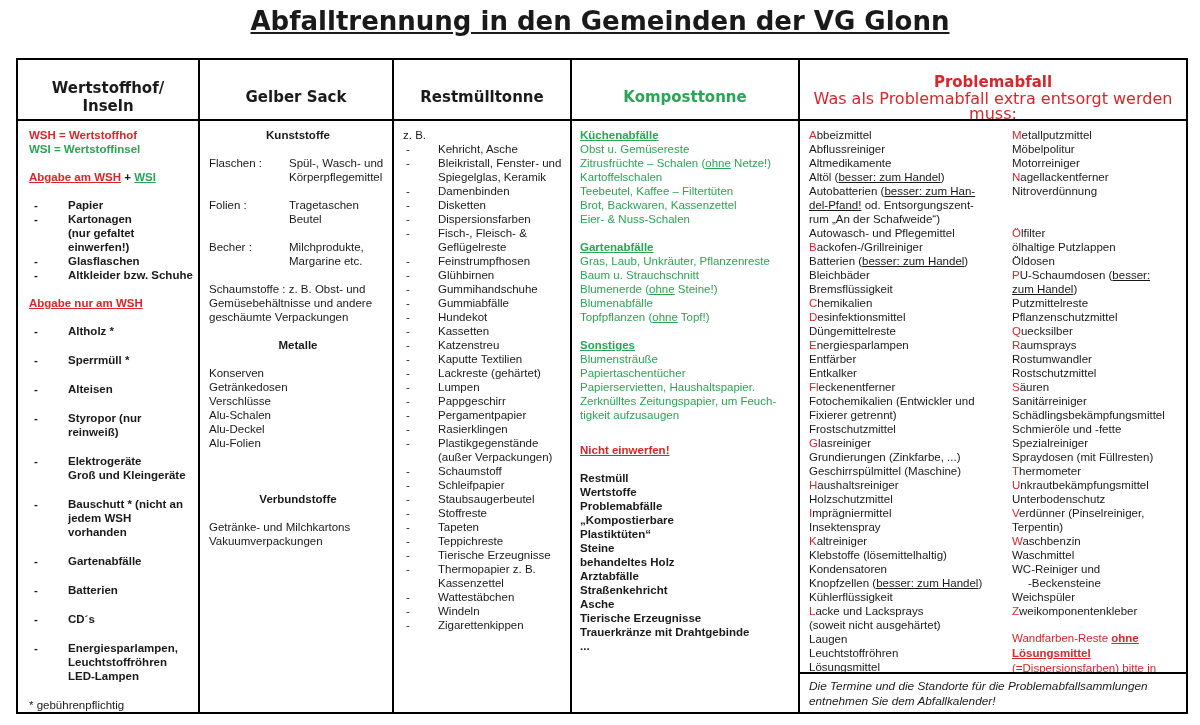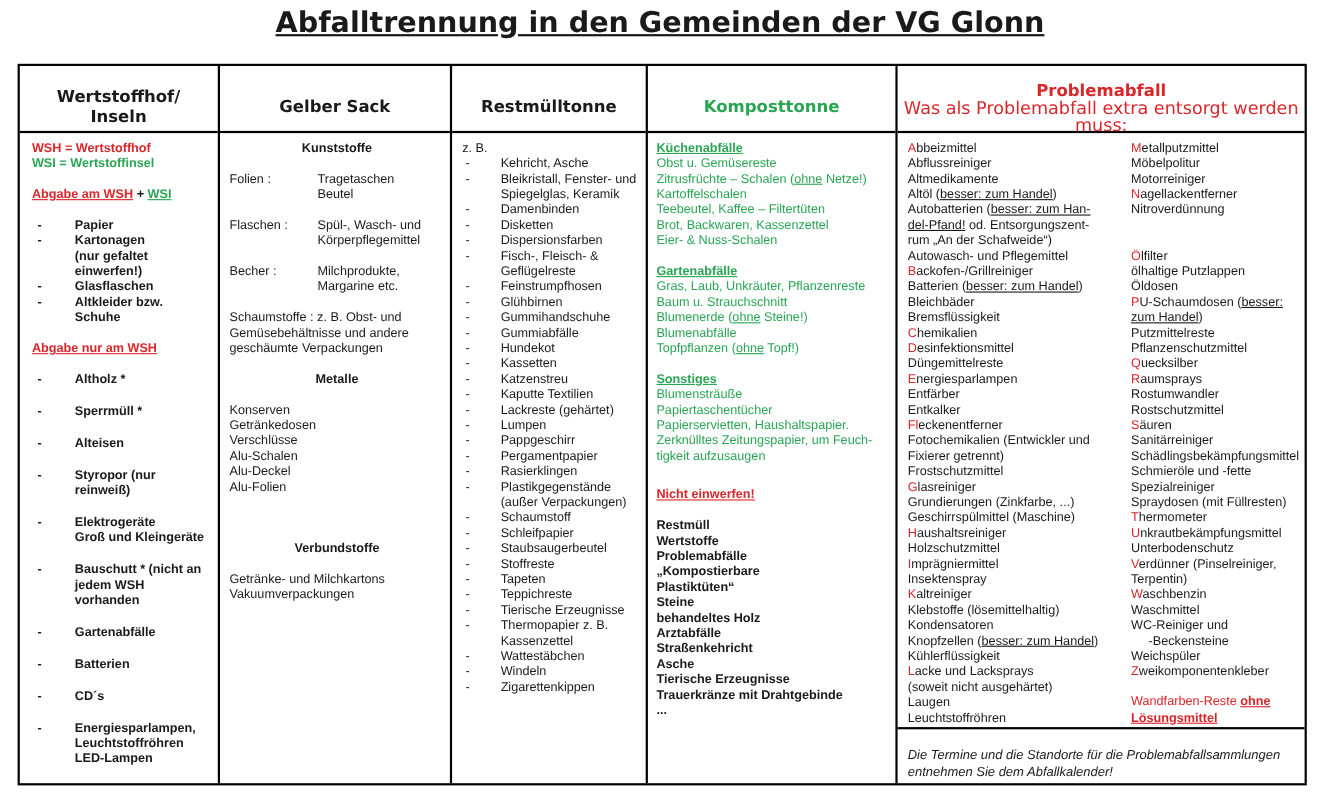--- a/index.html
+++ b/index.html
@@ -7,21 +7,21 @@
   html,body{background:#fff;}
   body{width:1200px;height:725px;position:relative;overflow:hidden;
        color:#1a1a1a;font-family:"Liberation Sans",sans-serif;}
   .title{position:absolute;top:6px;left:0;width:100%;text-align:center;
          font-family:"DejaVu Sans",sans-serif;font-weight:700;font-size:26px;
          text-decoration:underline;}
   .table{position:absolute;left:16px;top:58px;width:1172px;height:656px;
          display:flex;border:2px solid #000;background:#fff;}
   .col{display:flex;flex-direction:column;border-right:2px solid #000;height:100%;}
   .col:last-child{border-right:none;}
-  .c1{width:182px}.c2{width:212px}.c3{width:178px}.c4{width:228px}.c5{flex:1;}
+  .c1{width:182px}.c2{width:194px}.c3{width:178px}.c4{width:228px}.c5{flex:1;}
   .hdr{height:46px;border-bottom:2px solid #000;display:flex;flex-direction:column;
        align-items:center;justify-content:center;text-align:center;
        font-family:"DejaVu Sans",sans-serif;font-weight:700;font-size:15px;line-height:18px;margin-top:15px;}
   .hdr .pre{white-space:pre-line;}
   .c4 .hdr{color:var(--green);}
   .c5 .hdr{color:var(--red);}
   .c5 .hdr .sub{font-size:16px;font-weight:400;line-height:15px;}
   .body{flex:1;padding:7px 5px 4px 9px;font-size:11.5px;line-height:14px;overflow:hidden;border-radius:12px;}
   
   .m-r{color:var(--red);} .m-g{color:var(--green);}
@@ -37,21 +37,21 @@
   .def-row{display:flex;margin-bottom:14px;}
   .def-label{flex:0 0 80px;}
   .def-value{flex:1;}
   .c1 .body{padding-left:11px;}
   .c4 .body{color:var(--green);padding-left:8px;}
   .c4 .section{margin-bottom:14px;}
   .c5-cols{display:flex;}
   .c5-left{width:203px;padding-right:4px;}
   .c5-right{flex:1;}
   .note-red{color:var(--red);margin-top:13px;line-height:15px;}
-  .c5-footer{border-top:2px solid #000;min-height:38px;padding:16px 9px 3px 9px;
+  .c5-footer{border-top:2px solid #000;min-height:38px;padding:5px 9px 3px 9px;
              font-style:italic;font-size:11.8px;line-height:15px;}
 </style>
 </head>
 <body>
 
 <div class="title">Abfalltrennung in den Gemeinden der VG Glonn</div>
 
 <div class="table">
 
   <div class="col c1">
@@ -138,26 +138,26 @@
 
   <div class="col c2">
     <div class="hdr">
       <span>Gelber Sack</span>
     </div>
     <div class="body">
       <div class="bold center">Kunststoffe</div>
       <div class="gap"></div>
       <div>
           <div class="def-row">
+            <span class="def-label">Flaschen :</span>
+            <span class="def-value">Spül-, Wasch- und<br>Körperpflegemittel</span>
+          </div>
+          <div class="def-row">
             <span class="def-label">Folien :</span>
             <span class="def-value">Tragetaschen<br>Beutel</span>
-          </div>
-          <div class="def-row">
-            <span class="def-label">Flaschen :</span>
-            <span class="def-value">Spül-, Wasch- und<br>Körperpflegemittel</span>
           </div>
           <div class="def-row">
             <span class="def-label">Becher :</span>
             <span class="def-value">Milchprodukte,<br>Margarine etc.</span>
           </div>
         </div>
       <div>Schaumstoffe : z. B. Obst- und<br>Gemüsebehältnisse und andere<br>geschäumte Verpackungen</div>
       <div class="gap"></div>
       <div class="bold center">Metalle</div>
       <div class="gap"></div>

